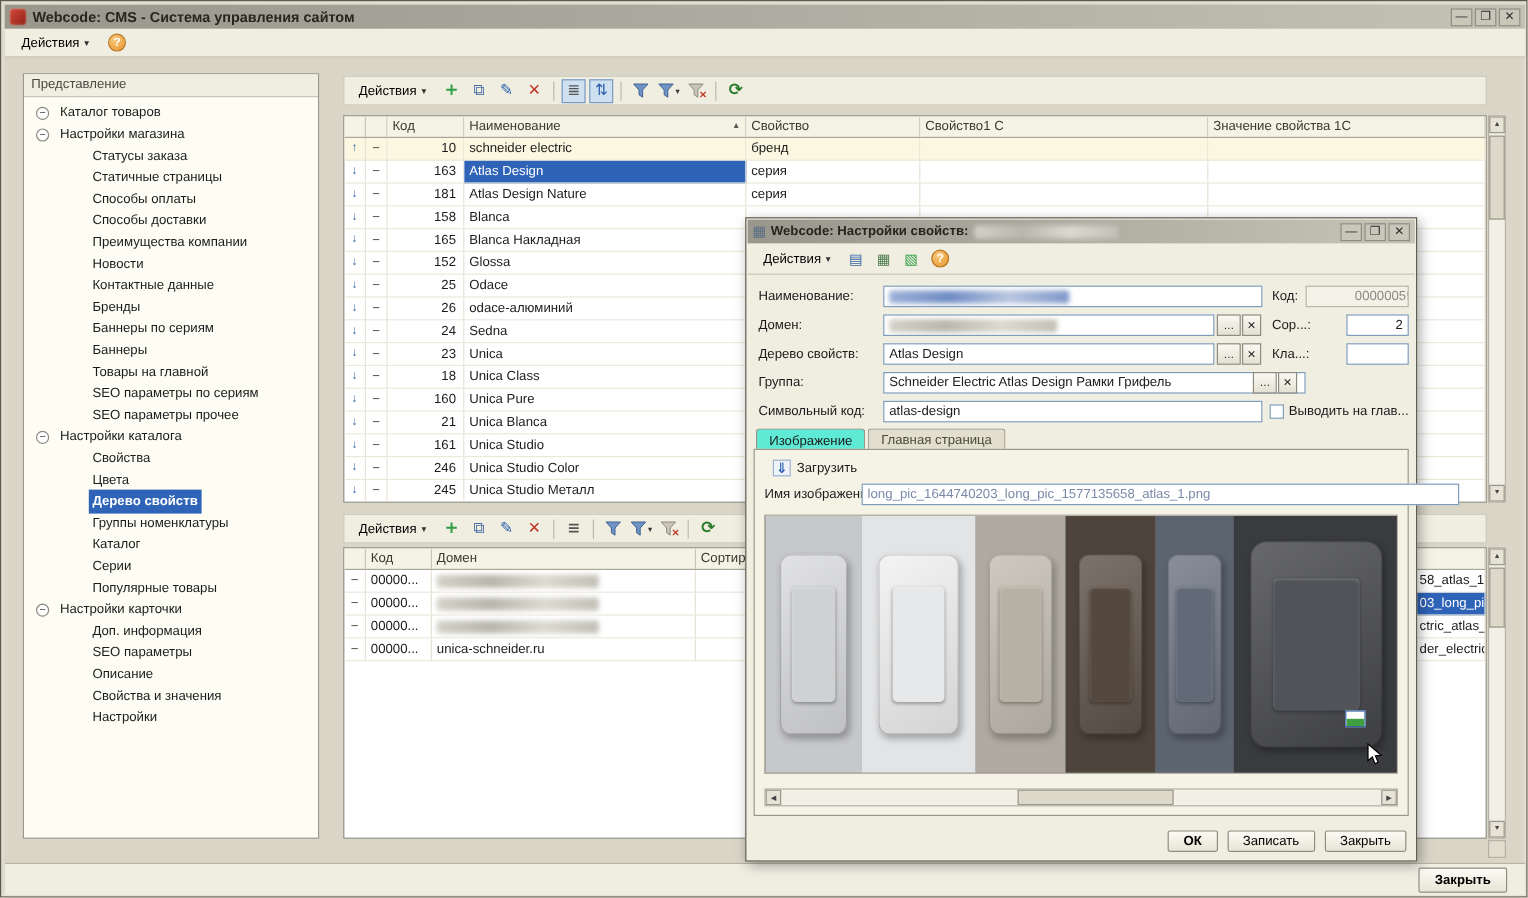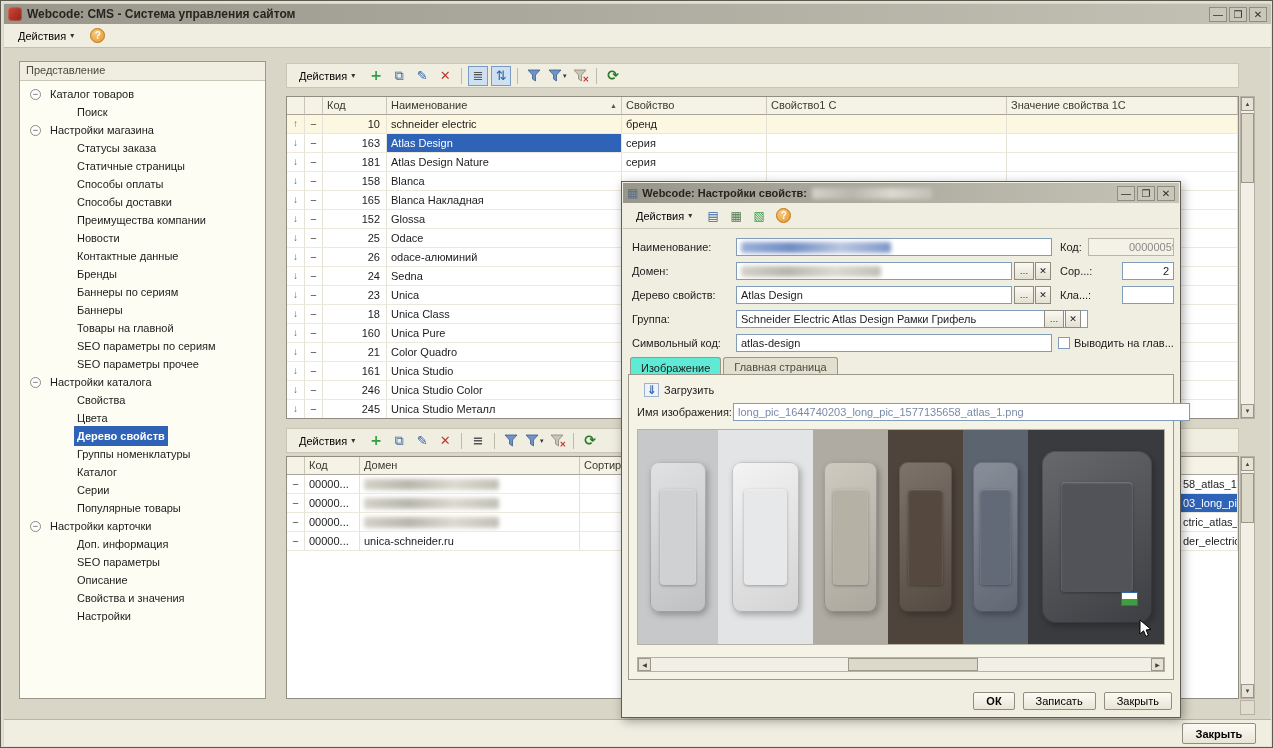--- a/index.html
+++ b/index.html
@@ -167,24 +167,20 @@
 
   <div class="sidebar">
     <div class="sidebar-header">Представление</div>
     <div class="tree">
 
         <div class="tree-item lvl0">
           <span class="exp">−</span>
           <span class="tree-label">Каталог товаров</span>
         </div>
 
-        <div class="tree-item lvl1">
-
-          <span class="tree-label">Поиск</span>
-        </div>
 
         <div class="tree-item lvl0">
           <span class="exp">−</span>
           <span class="tree-label">Настройки магазина</span>
         </div>
 
         <div class="tree-item lvl1">
 
           <span class="tree-label">Статусы заказа</span>
         </div>
@@ -559,21 +555,21 @@
       </div>
 
       <div class="t1-grid">
         <div class="c ic">
           <span class="arrow">↓</span>
         </div>
         <div class="c ic">
           <span class="dash">−</span>
         </div>
         <div class="c num">21</div>
-        <div class="c">Color Quadro</div>
+        <div class="c">Unica Blanca</div>
         <div class="c"></div>
         <div class="c"></div>
         <div class="c"></div>
       </div>
 
       <div class="t1-grid">
         <div class="c ic">
           <span class="arrow">↓</span>
         </div>
         <div class="c ic">
@@ -814,21 +810,21 @@
       <span class="tab active">Изображение</span>
       <span class="tab">Главная страница</span>
     </div>
 
     <div class="tabpanel">
       <span class="upload-row">
         <span class="upload-ic">⇓</span>
         <span>Загрузить</span>
       </span>
       <span class="fld-label" style="left:8px; top:28px;">Имя изображения:</span>
-      <span class="fld" style="left:104px; top:28px; width:457px; color:#7a8aa8;">long_pic_1644740203_long_pic_1577135658_atlas_1.png</span>
+      <span class="fld" style="left:89px; top:28px; width:498px; color:#7a8aa8;">long_pic_1644740203_long_pic_1577135658_atlas_1.png</span>
 
       <div class="imgbox">
         <span class="pic-ic"></span>
         <svg class="cursor-svg" width="13" height="19" viewBox="0 0 13 19">
           <path d="M1 1 L1 15 L4.6 11.8 L6.8 17.4 L9.4 16.3 L7.2 10.9 L12 10.4 Z" fill="#ffffff" stroke="#000000" stroke-width="1"></path>
         </svg>
       <div class="img-panel" style="width: 80px; background: linear-gradient(rgb(199, 200, 202), rgb(199, 200, 202));">
             <div class="plate" style="background: linear-gradient(145deg, rgba(255, 255, 255, 0.18), rgba(0, 0, 0, 0.12)), rgb(218, 219, 221);">
               <div class="rocker" style="background: rgb(207, 209, 211);"></div>
             </div>

